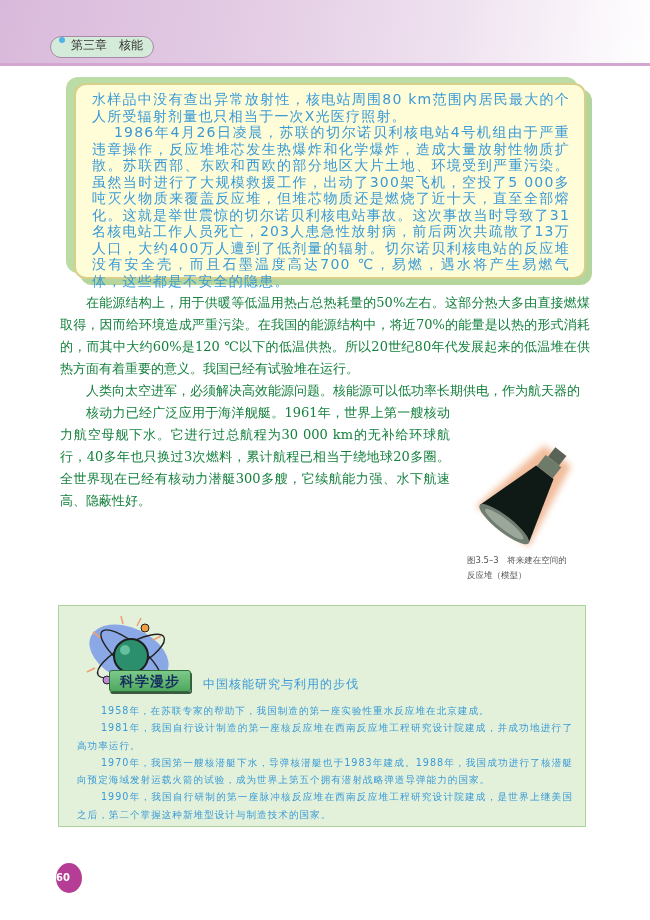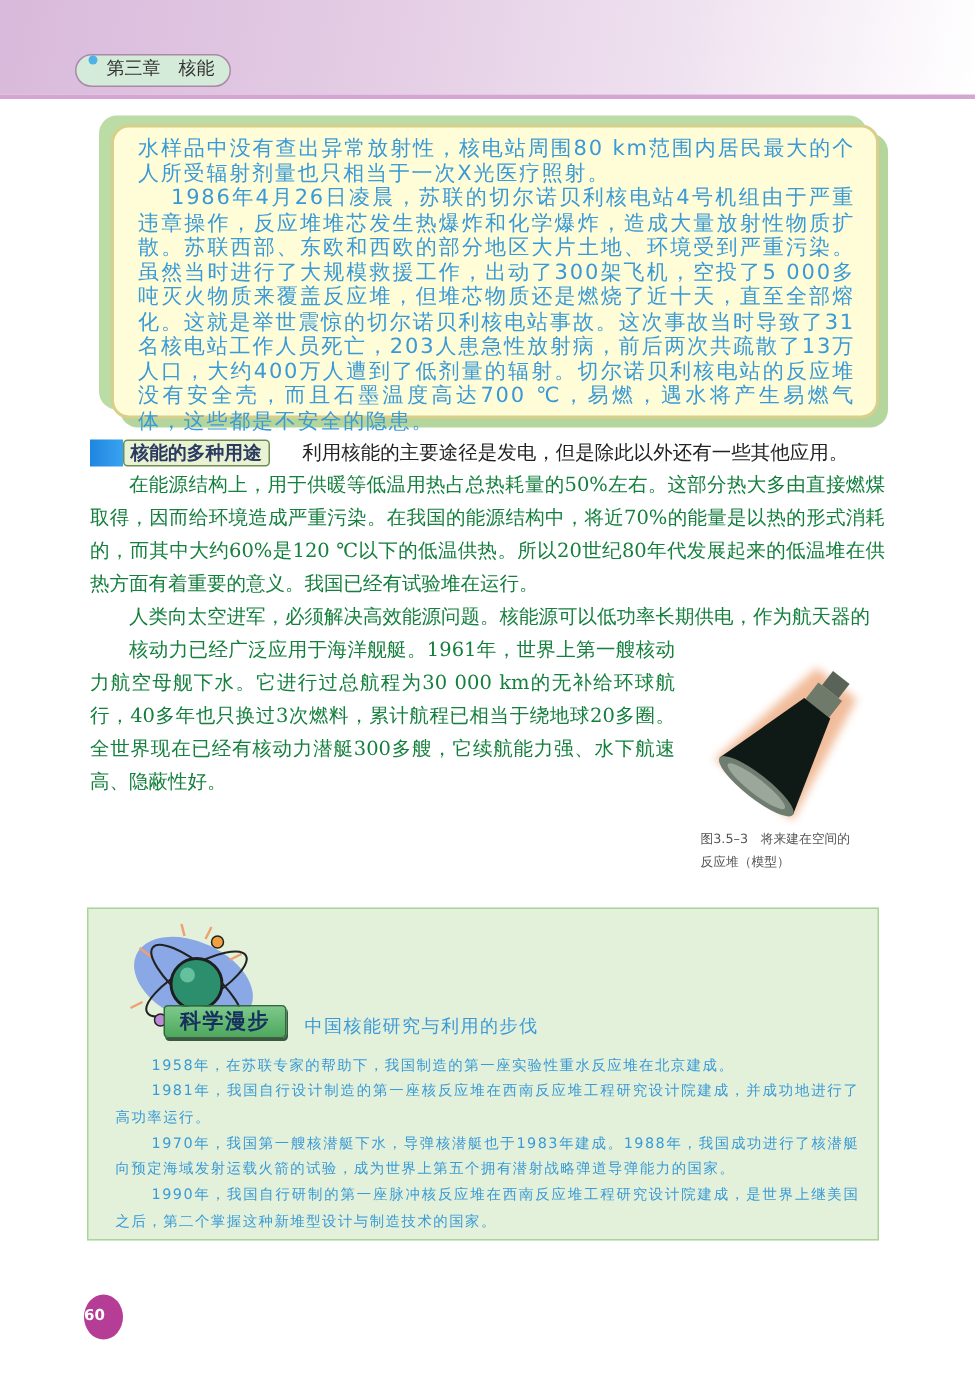--- a/index.html
+++ b/index.html
@@ -91,25 +91,20 @@
     <span>第三章　核能</span>
   </div>
 </div>
 
 <div class="yellow-box">
   <p>水样品中没有查出异常放射性，核电站周围80 km范围内居民最大的个人所受辐射剂量也只相当于一次X光医疗照射。</p>
   <p class="indent">1986年4月26日凌晨，苏联的切尔诺贝利核电站4号机组由于严重违章操作，反应堆堆芯发生热爆炸和化学爆炸，造成大量放射性物质扩散。苏联西部、东欧和西欧的部分地区大片土地、环境受到严重污染。虽然当时进行了大规模救援工作，出动了300架飞机，空投了5 000多吨灭火物质来覆盖反应堆，但堆芯物质还是燃烧了近十天，直至全部熔化。这就是举世震惊的切尔诺贝利核电站事故。这次事故当时导致了31名核电站工作人员死亡，203人患急性放射病，前后两次共疏散了13万人口，大约400万人遭到了低剂量的辐射。切尔诺贝利核电站的反应堆没有安全壳，而且石墨温度高达700 ℃，易燃，遇水将产生易燃气体，这些都是不安全的隐患。</p>
 </div>
 
 <div class="main-text">
-  <div class="sec-head">
-    <span class="sec-bar"></span>
-    <span class="sec-label">核能的多种用途</span>
-    <span class="sec-intro">利用核能的主要途径是发电，但是除此以外还有一些其他应用。</span>
-  </div>
   <p class="para indent">在能源结构上，用于供暖等低温用热占总热耗量的50%左右。这部分热大多由直接燃煤取得，因而给环境造成严重污染。在我国的能源结构中，将近70%的能量是以热的形式消耗的，而其中大约60%是120 ℃以下的低温供热。所以20世纪80年代发展起来的低温堆在供热方面有着重要的意义。我国已经有试验堆在运行。</p>
   <p class="para indent">人类向太空进军，必须解决高效能源问题。核能源可以低功率长期供电，作为航天器的</p>
   <div class="narrow">
     <p class="para indent">核动力已经广泛应用于海洋舰艇。1961年，世界上第一艘核动力航空母舰下水。它进行过总航程为30 000 km的无补给环球航行，40多年也只换过3次燃料，累计航程已相当于绕地球20多圈。全世界现在已经有核动力潜艇300多艘，它续航能力强、水下航速高、隐蔽性好。</p>
   </div>
 </div>
 
 <div class="figure">
   <svg width="130" height="110" viewBox="0 0 130 110">
     <defs>

